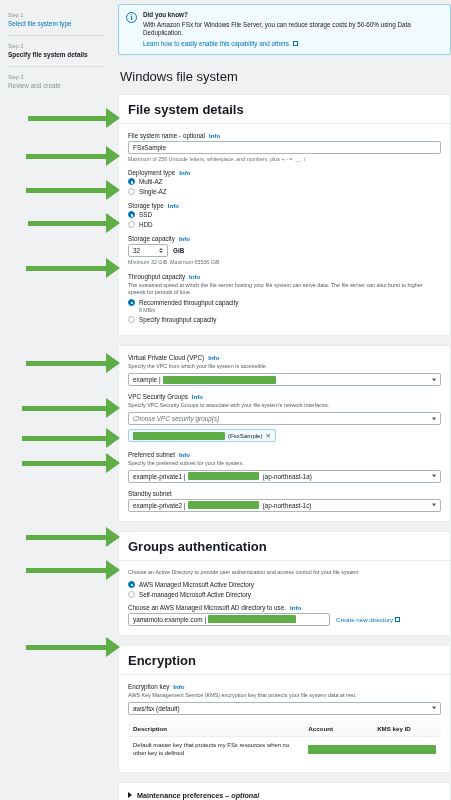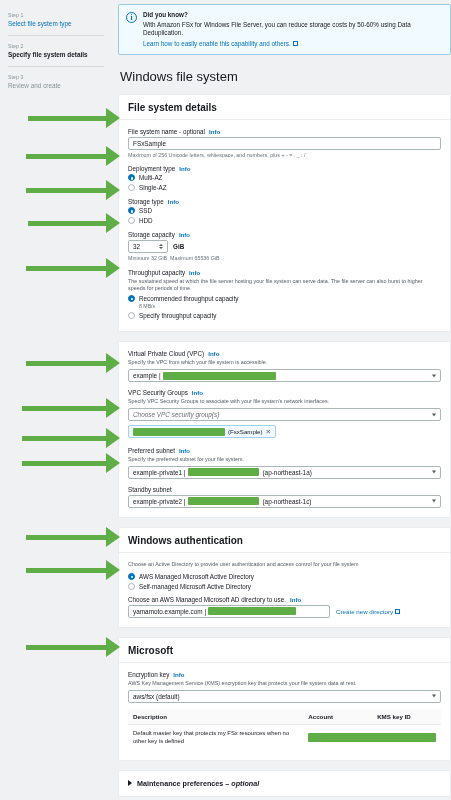--- a/index.html
+++ b/index.html
@@ -40,21 +40,21 @@
   .banner-title { font-size: 6.3px; font-weight: bold; color: #16191f; margin-bottom: 2.5px; }
   .banner-text { font-size: 6.3px; color: #16191f; line-height: 1.35; }
   .banner-link { font-size: 6.3px; color: #0073bb; margin-top: 2px; display: block; text-decoration: none; }
   .ext { display: inline-block; width: 5px; height: 5px; border: .8px solid #0073bb; position: relative; margin-left: 2px; vertical-align: -.5px; }
   .ext:after { content:""; position:absolute; right:-1.4px; top:-1.4px; width:3px; height:3px; border-top:.8px solid #0073bb; border-right:.8px solid #0073bb; background:#f1faff; }
 
   .page-title { font-size: 13px; color: #16191f; margin: 14px 0 10px 2px; font-weight: normal; }
 
   .card { background: #fff; border: 1px solid #eaeded; border-radius: 2px; margin-bottom: 9px; }
   .card-head { padding: 7px 9px 6px 9px; border-bottom: 1px solid #eaeded; }
-  .card-head h2 { margin: 0; font-size: 10px; color: #16191f; font-weight: bold; }
+  .card-head h2 { margin: 0; font-size: 13px; color: #16191f; font-weight: bold; }
   .card-body { padding: 8px 9px 9px 9px; }
 
   .field { margin-bottom: 7px; }
   .field:last-child { margin-bottom: 0; }
   .flabel { font-size: 6.3px; color: #16191f; margin-bottom: 2px; }
   .info { color: #0073bb; font-weight: bold; font-size: 6.1px; margin-left: 4px; cursor: pointer; }
   .hint { font-size: 5.3px; color: #687078; margin-top: 2px; line-height: 1.3; }
   .subhint { font-size: 5.4px; color: #545b64; margin-bottom: 3px; line-height: 1.3; }
 
   input.txt, .select {
@@ -277,21 +277,21 @@
             <span>(ap-northeast-1c)</span>
             <span class="caret"></span>
           </div>
         </div>
 
       </div>
     </div>
 
     <div class="card">
       <div class="card-head">
-        <h2>Windows authentication</h2>
+        <h2>Groups authentication</h2>
       </div>
       <div class="card-body">
         <div class="subhint" style="margin-bottom:5px;">Choose an Active Directory to provide user authentication and access control for your file system</div>
         <div class="radio-row">
           <span class="radio on"></span>
           <span class="radio-label">AWS Managed Microsoft Active Directory</span>
         </div>
         <div class="radio-row" style="margin-bottom:6px;">
           <span class="radio"></span>
           <span class="radio-label">Self-managed Microsoft Active Directory</span>
@@ -302,21 +302,21 @@
             <span>yamamoto.example.com |</span>
             <span class="redact" style="width:88px;margin-left:2px;"></span>
           </div>
           <a class="link" href="#"><span>Create new directory</span><span class="ext" style="border-color:#0073bb;"></span></a>
         </div>
       </div>
     </div>
 
     <div class="card">
       <div class="card-head">
-        <h2>Microsoft</h2>
+        <h2>Encryption</h2>
       </div>
       <div class="card-body">
         <div class="flabel"><span>Encryption key</span><span class="info">Info</span></div>
         <div class="subhint">AWS Key Management Service (KMS) encryption key that protects your file system data at rest.</div>
         <div class="select">
           <span>aws/fsx (default)</span>
           <span class="caret"></span>
         </div>
         <table class="kms">
           <thead>

